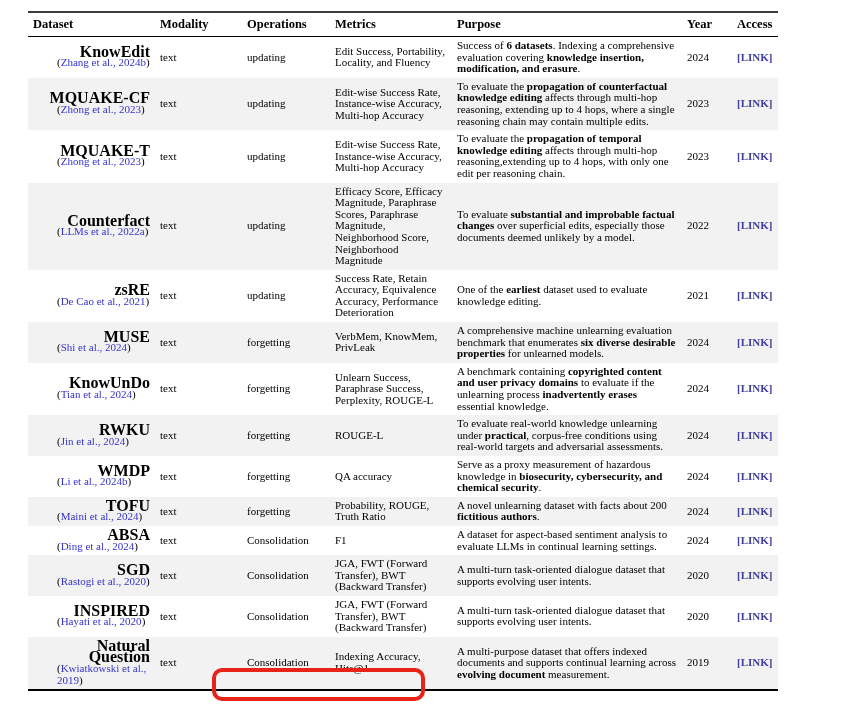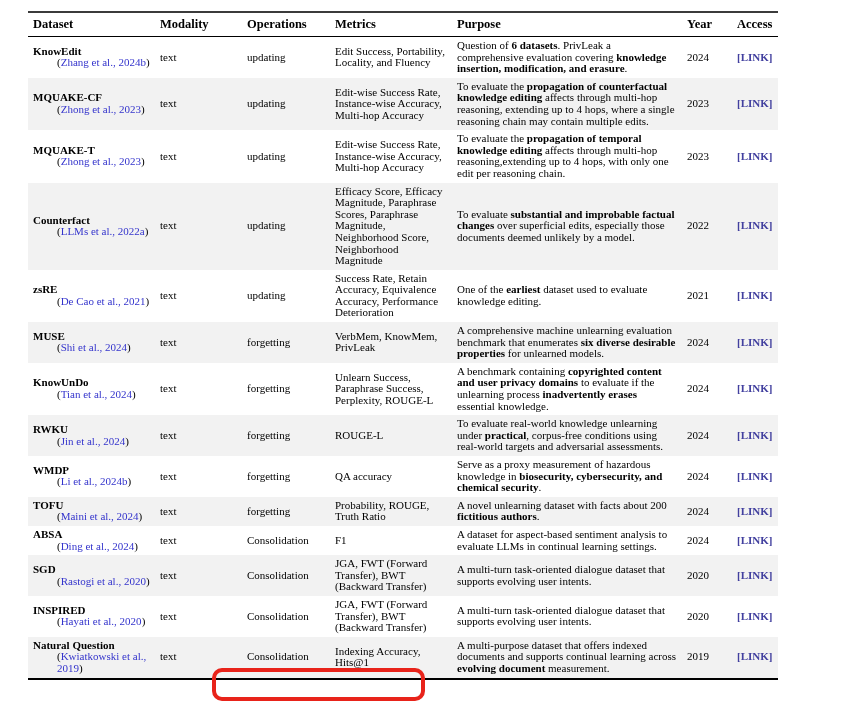--- a/index.html
+++ b/index.html
@@ -37,21 +37,21 @@
     margin-left: 44px;
   }
   td {
     font-size: 11px;
     line-height: 11.6px;
     padding: 3px 5px 3px 5px;
     vertical-align: middle;
     color: #000000;
   }
   tr.stripe { background: var(--stripe, #f2f2f2); }
-  .ds-name { display: block; font-weight: bold; font-size: 11px; }
+  .ds-name { display: block; font-weight: bold; font-size: 16px; text-align: right; }
   .ds-cite { display: block; padding-left: 24px; }
   a.cite {
     color: var(--cite, #3434cc);
     text-decoration: none;
     cursor: pointer;
   }
   a.link {
     color: var(--link, #42409f);
     text-decoration: none;
     font-weight: bold;
@@ -104,21 +104,21 @@
     </thead>
     <tbody>
         <tr>
     <td>
       <span class="ds-name">KnowEdit</span>
       <span class="ds-cite">(<a class="cite">Zhang et al., 2024b</a>)</span>
     </td>
     <td>text</td>
     <td>updating</td>
     <td>Edit Success, Portability, Locality, and Fluency</td>
-    <td><span>Question of </span><b>6 datasets</b><span>. PrivLeak a comprehensive evaluation covering </span><b>knowledge insertion, modification, and erasure</b><span>.</span></td>
+    <td><span>Success of </span><b>6 datasets</b><span>. Indexing a comprehensive evaluation covering </span><b>knowledge insertion, modification, and erasure</b><span>.</span></td>
     <td>2024</td>
     <td><a class="link">[LINK]</a></td>
   </tr>
         <tr class="stripe">
     <td>
       <span class="ds-name">MQUAKE-CF</span>
       <span class="ds-cite">(<a class="cite">Zhong et al., 2023</a>)</span>
     </td>
     <td>text</td>
     <td>updating</td>

